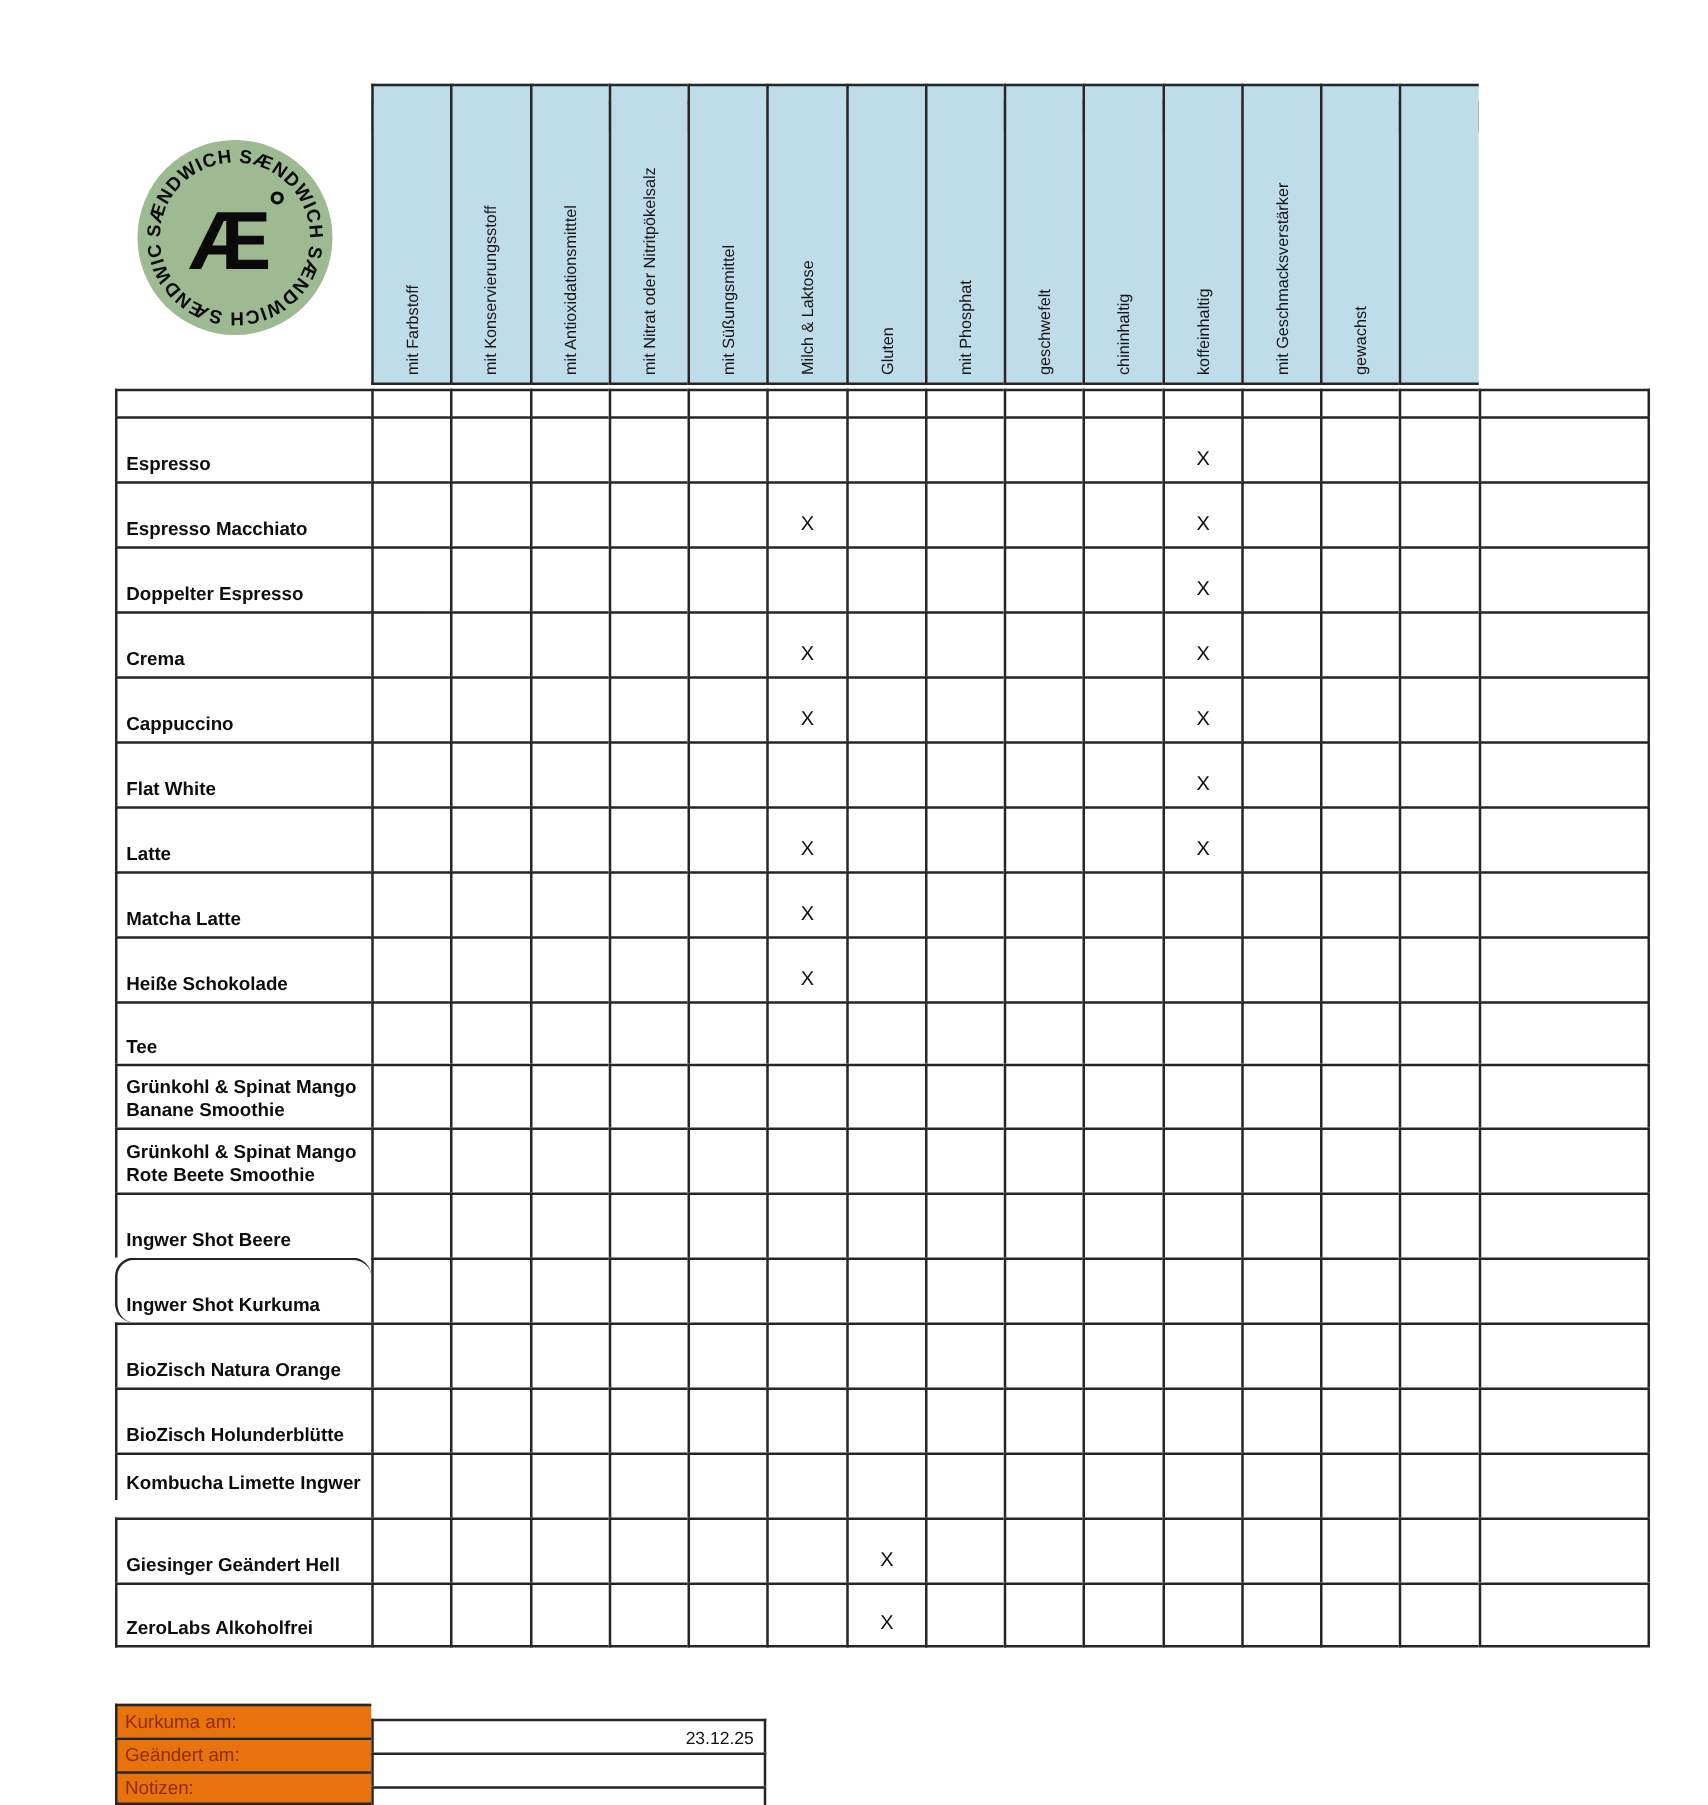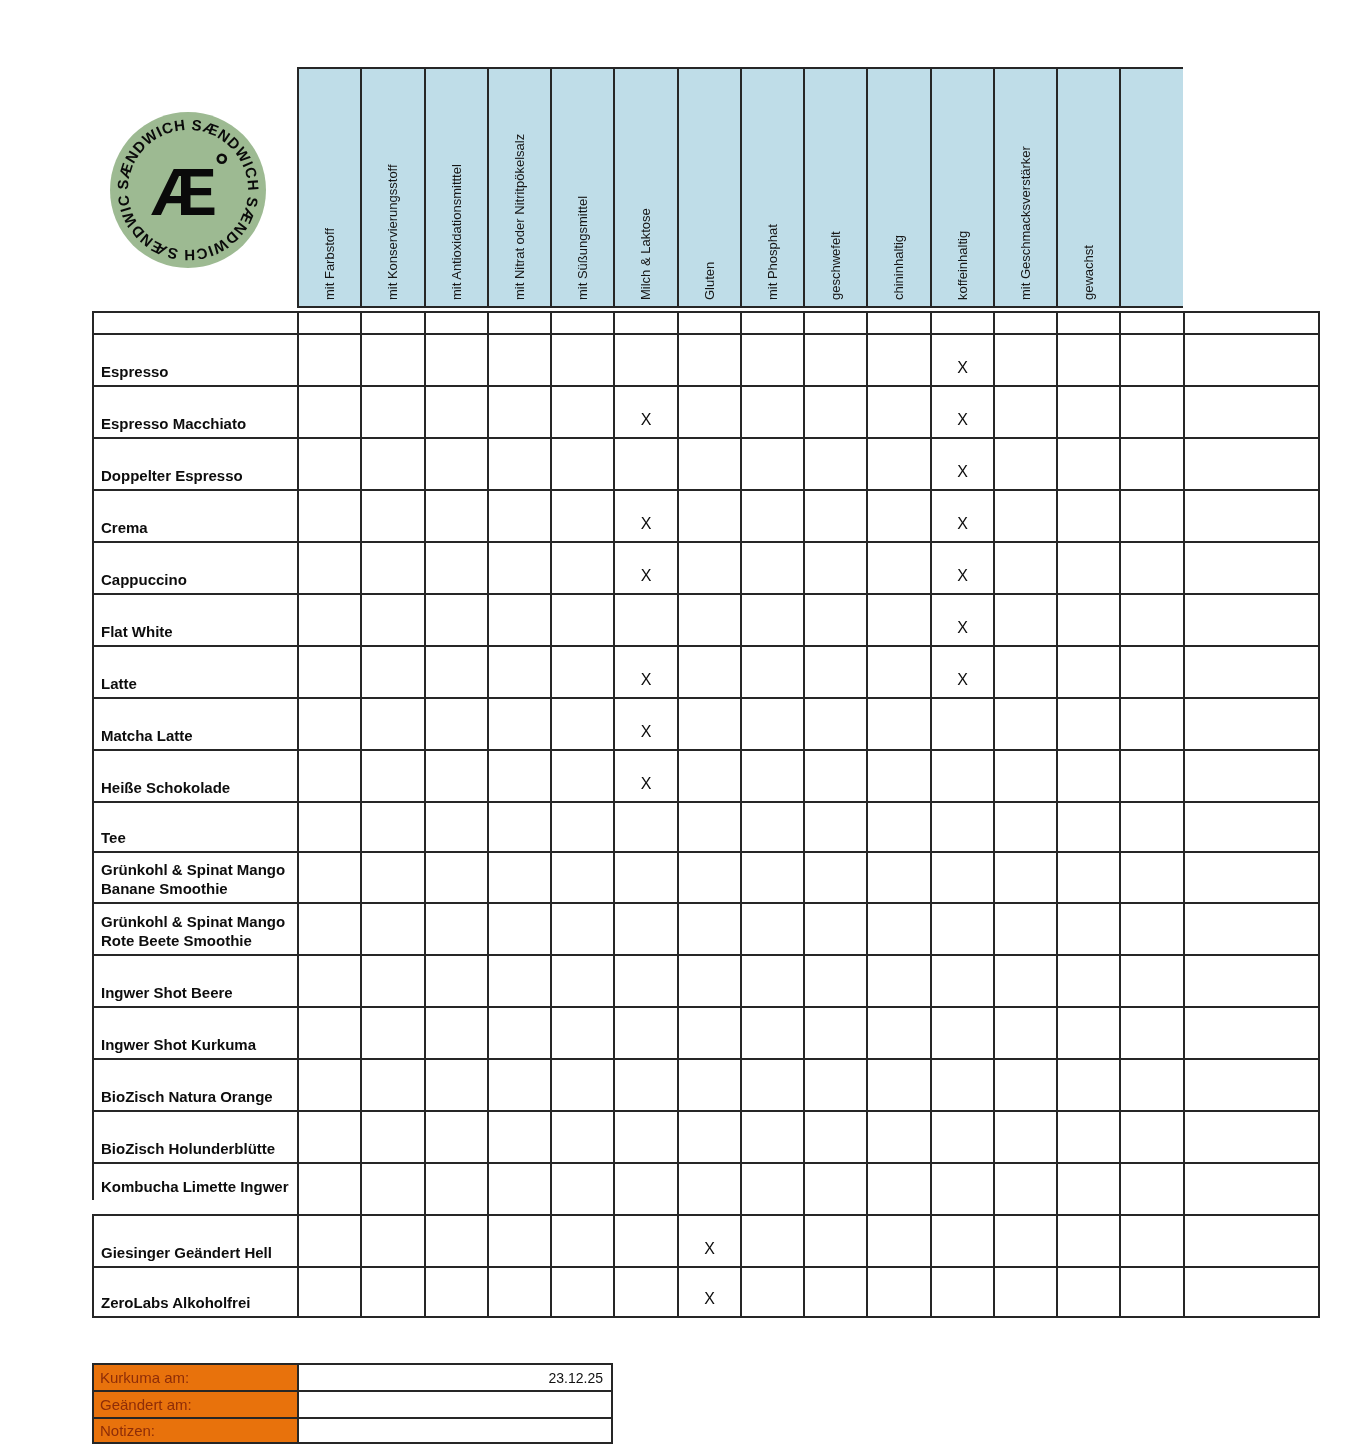--- a/index.html
+++ b/index.html
@@ -26,21 +26,21 @@
   
   .cell{position:absolute;box-sizing:border-box;background:#fff;
     border-left:2px solid var(--line);border-top:2px solid var(--line);}
   .cell.bR{border-right:2px solid var(--line);}
   .cell.bB{border-bottom:2px solid var(--line);}
   .rlabel{position:absolute;left:7px;right:4px;bottom:4px;font-weight:bold;font-size:15px;line-height:19px;color:#0d0d0d;}
   .xmark{position:absolute;left:0;right:0;bottom:8px;text-align:center;font-size:16px;color:#0d0d0d;}
   
   .fcell{position:absolute;box-sizing:border-box;border-left:2px solid var(--line);border-top:2px solid var(--line);}
   .fcell.bB{border-bottom:2px solid var(--line);}
-  .fcell.bR{border-right:2px solid var(--line);}
+  .fcell.bR{border-right:2px solid var(--line);margin-top:12px;}
   .fcell.lab{background:var(--orange);color:var(--orange-text);font-size:15px;
     display:flex;align-items:center;padding-left:6px;}
   .fcell.val{background:#fff;font-size:14px;display:flex;align-items:center;justify-content:flex-end;padding-right:8px;}
   svg text{font-family:"Liberation Sans","DejaVu Sans",sans-serif;}
 </style>
 </head>
 <body>
 
 <div id="page">
 
@@ -370,21 +370,21 @@
       <div class="cell" style="left: 613px; top: 954px; width: 64px; height: 52px;"></div>
       <div class="cell" style="left: 677px; top: 954px; width: 63px; height: 52px;"></div>
       <div class="cell" style="left: 740px; top: 954px; width: 63px; height: 52px;"></div>
       <div class="cell" style="left: 803px; top: 954px; width: 63px; height: 52px;"></div>
       <div class="cell" style="left: 866px; top: 954px; width: 64px; height: 52px;"></div>
       <div class="cell" style="left: 930px; top: 954px; width: 63px; height: 52px;"></div>
       <div class="cell" style="left: 993px; top: 954px; width: 63px; height: 52px;"></div>
       <div class="cell" style="left: 1056px; top: 954px; width: 63px; height: 52px;"></div>
       <div class="cell" style="left: 1119px; top: 954px; width: 64px; height: 52px;"></div>
       <div class="cell bR" style="left: 1183px; top: 954px; width: 137px; height: 52px;"></div>
-      <div class="cell" style="left: 92px; top: 1006px; width: 205px; height: 52px;">
+      <div class="cell" style="left: 92px; top: 1006px; width: 205px; height: 52px; border-radius: 15px;">
         <span class="rlabel">Ingwer Shot Kurkuma</span>
       </div>
       <div class="cell" style="left: 297px; top: 1006px; width: 63px; height: 52px;"></div>
       <div class="cell" style="left: 360px; top: 1006px; width: 64px; height: 52px;"></div>
       <div class="cell" style="left: 424px; top: 1006px; width: 63px; height: 52px;"></div>
       <div class="cell" style="left: 487px; top: 1006px; width: 63px; height: 52px;"></div>
       <div class="cell" style="left: 550px; top: 1006px; width: 63px; height: 52px;"></div>
       <div class="cell" style="left: 613px; top: 1006px; width: 64px; height: 52px;"></div>
       <div class="cell" style="left: 677px; top: 1006px; width: 63px; height: 52px;"></div>
       <div class="cell" style="left: 740px; top: 1006px; width: 63px; height: 52px;"></div>

